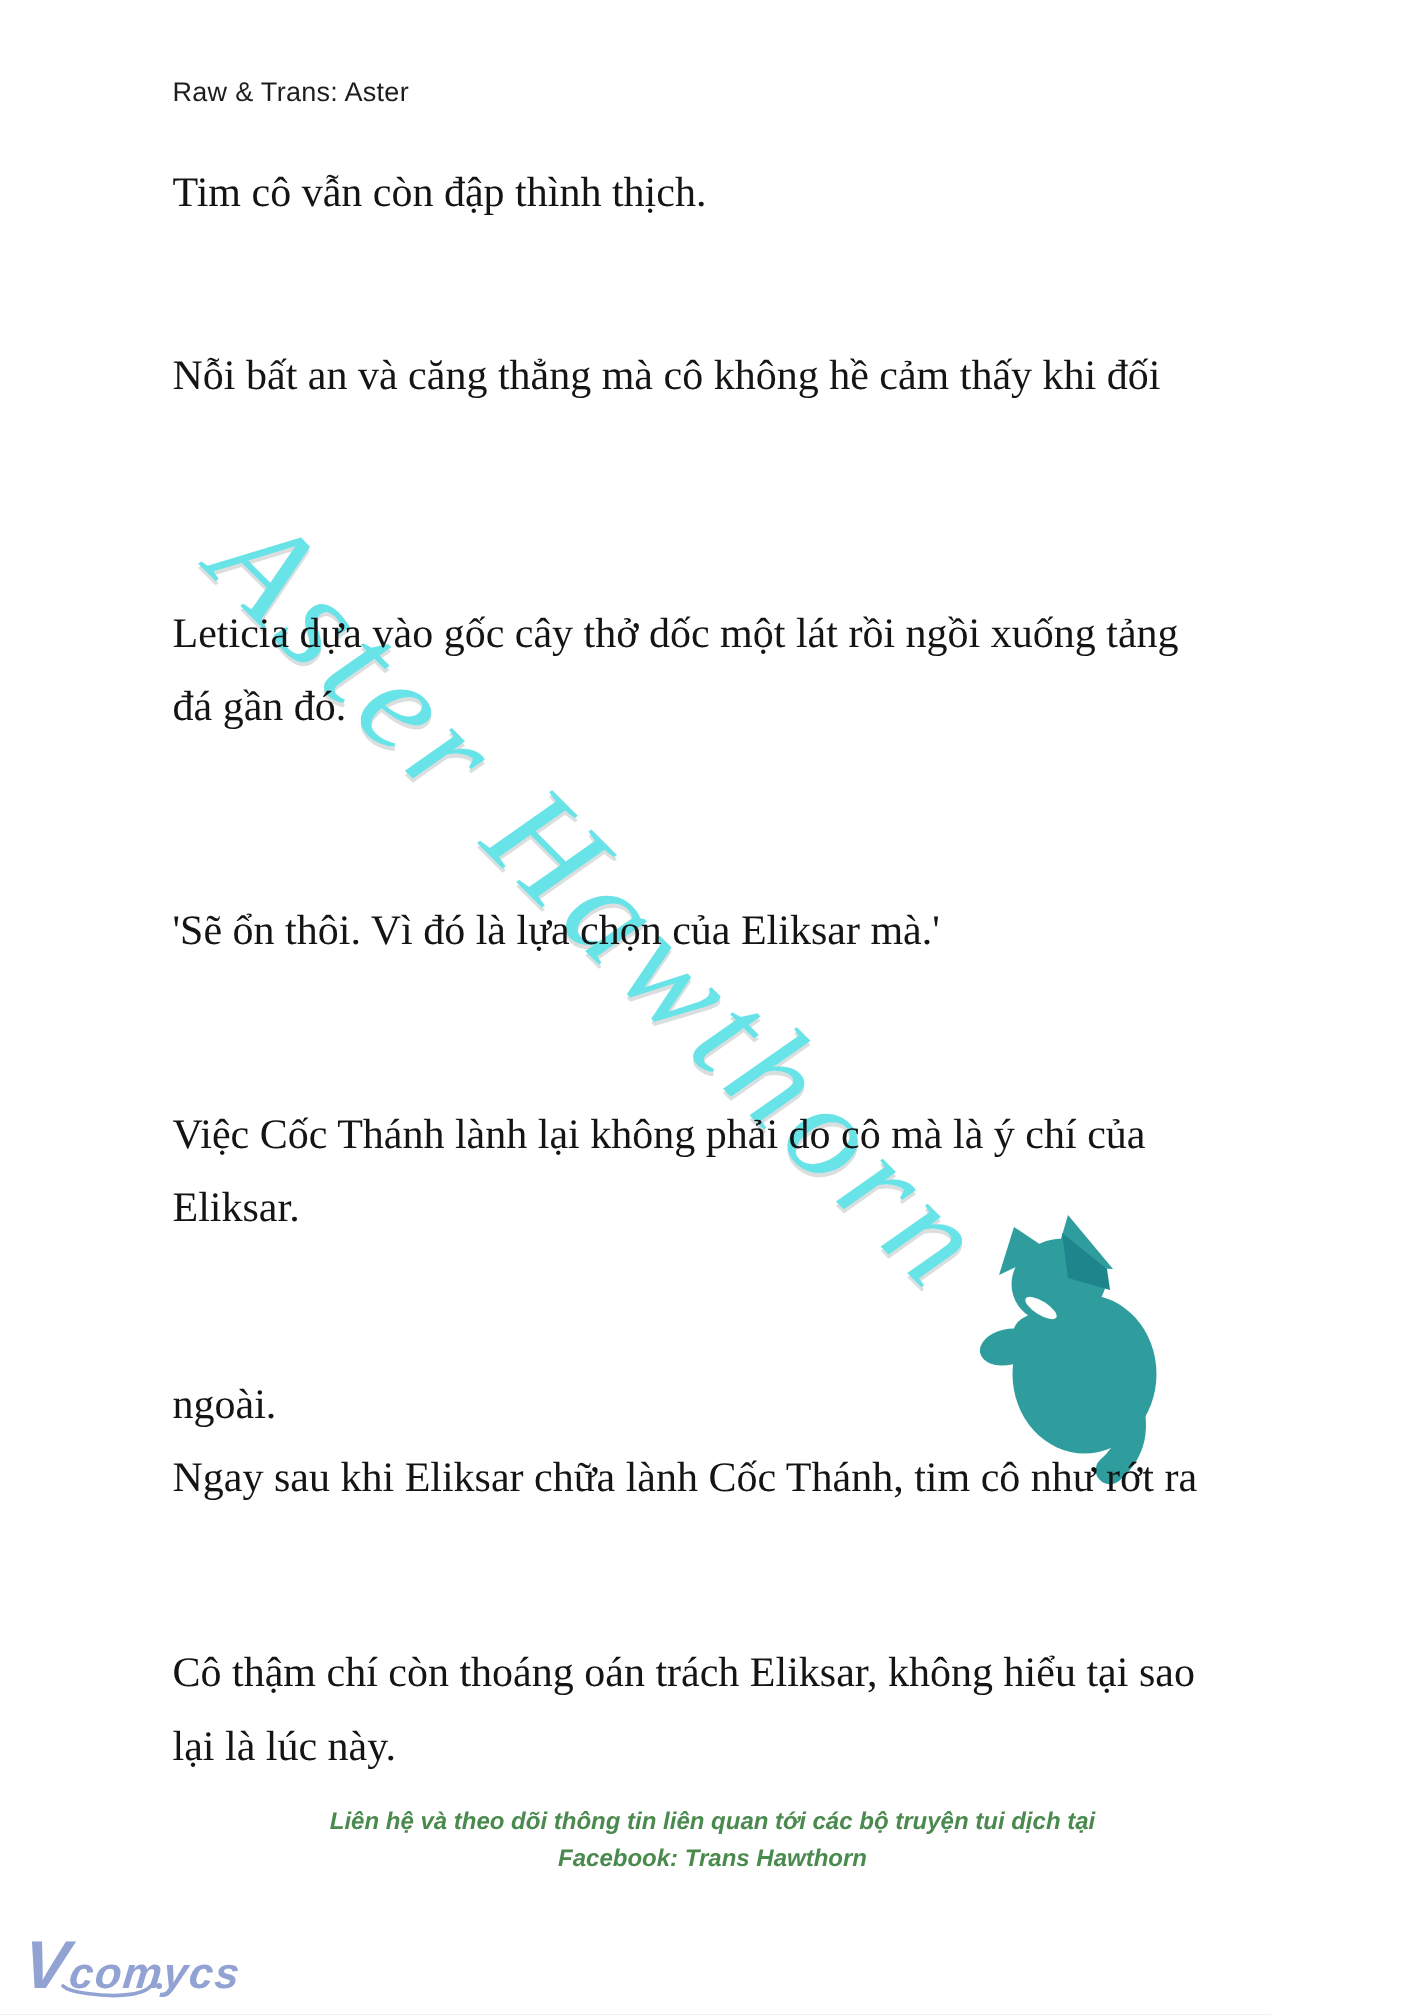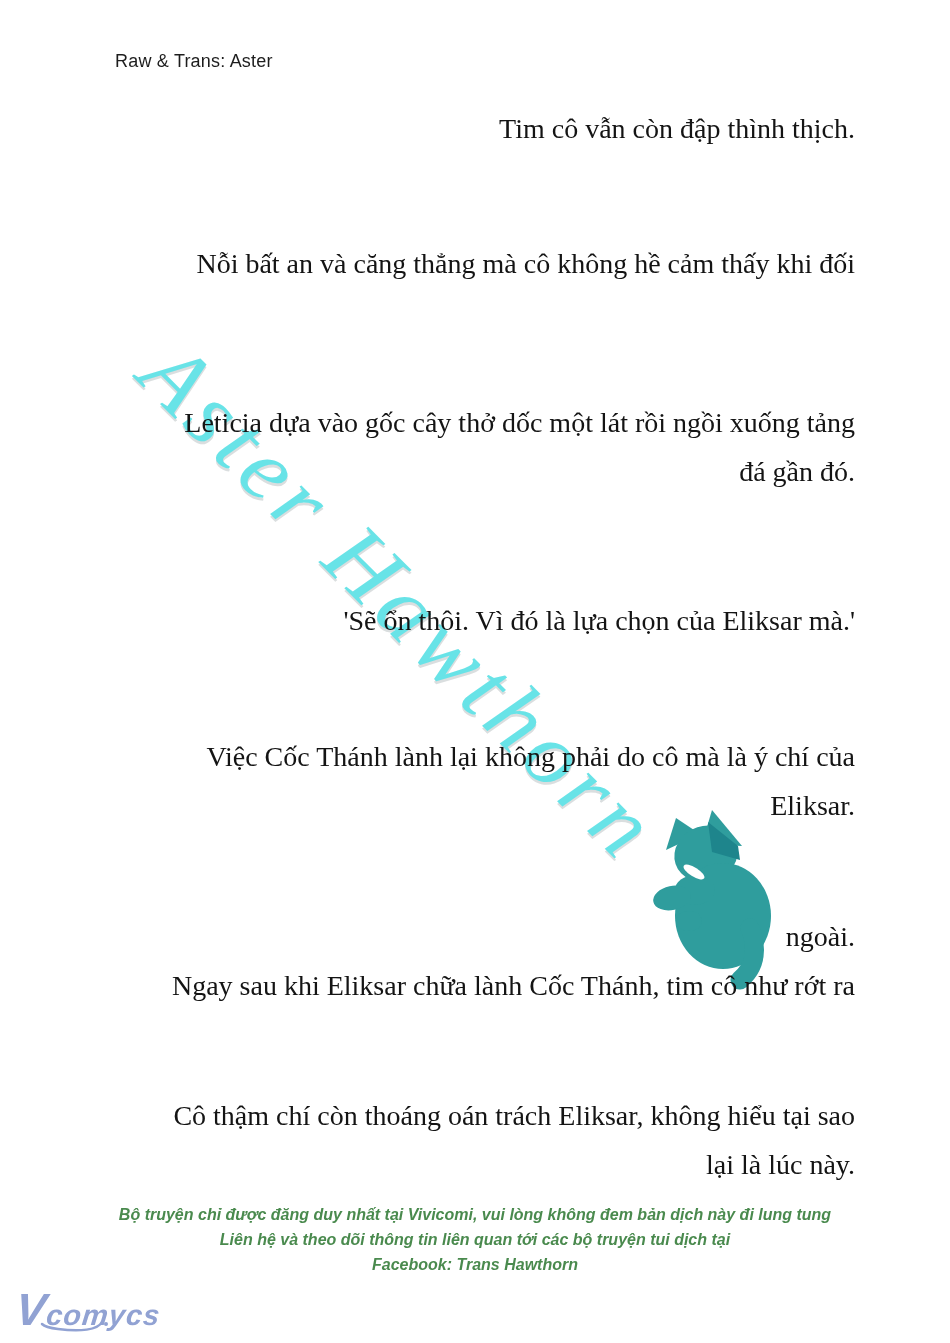--- a/index.html
+++ b/index.html
@@ -19,22 +19,22 @@
     font-family:"Liberation Serif", serif;font-style:italic;
     font-size:92px;letter-spacing:7px;white-space:nowrap;
     color:#68e3e7;
     text-shadow:2px 2px 0 rgba(150,160,162,.35);
   }
   .cat{position:absolute;left:648px;top:800px;width:130px;height:195px;z-index:2;}
   .para{
     position:absolute;left:115px;width:740px;z-index:3;
     font-size:28px;line-height:49px;color:#141414;
   }
-  .para .line{display:block;text-align:right;}
-  .p1{top:104px}.p2{top:239px}.p3{top:398px}.p4{top:596px}
+  .para .line{display:block;}
+  .p1{top:104px}.p2{top:226px}.p3{top:398px}.p4{top:596px}
   .p5{top:732px}.p6{top:912px}.p7{top:1091px}
   .footer{
     position:absolute;left:0;top:1202px;width:950px;z-index:4;
     text-align:center;
     font-family:"Liberation Sans", sans-serif;
     font-weight:bold;font-style:italic;
     font-size:16px;line-height:25px;color:#4a8a4e;
   }
   .logo{
     position:absolute;left:16px;top:1287px;z-index:4;
@@ -96,21 +96,20 @@
     <span class="line">ngoài.</span>
     <span class="line">Ngay sau khi Eliksar chữa lành Cốc Thánh, tim cô như rớt ra</span>
   </div>
 
   <div class="para p7">
     <span class="line">Cô thậm chí còn thoáng oán trách Eliksar, không hiểu tại sao</span>
     <span class="line">lại là lúc này.</span>
   </div>
 
   <div class="footer">
-    <div>Bộ truyện chỉ được đăng duy nhất tại Vivicomi, vui lòng không đem bản dịch này đi lung tung</div>
     <div>Liên hệ và theo dõi thông tin liên quan tới các bộ truyện tui dịch tại</div>
     <div>Facebook: Trans Hawthorn</div>
   </div>
 
   <div class="logo">Vcomycs</div>
   <svg class="logo-swash" width="90" height="14" viewBox="0 0 90 14" aria-hidden="true">
     <path d="M62,2 C58,10 40,12 18,9 C10,8 4,6 2,4" stroke="#91a2d3" stroke-width="2.5" fill="none" stroke-linecap="round"></path>
     <circle cx="66" cy="4" r="2" fill="#91a2d3"></circle>
   </svg>
 

